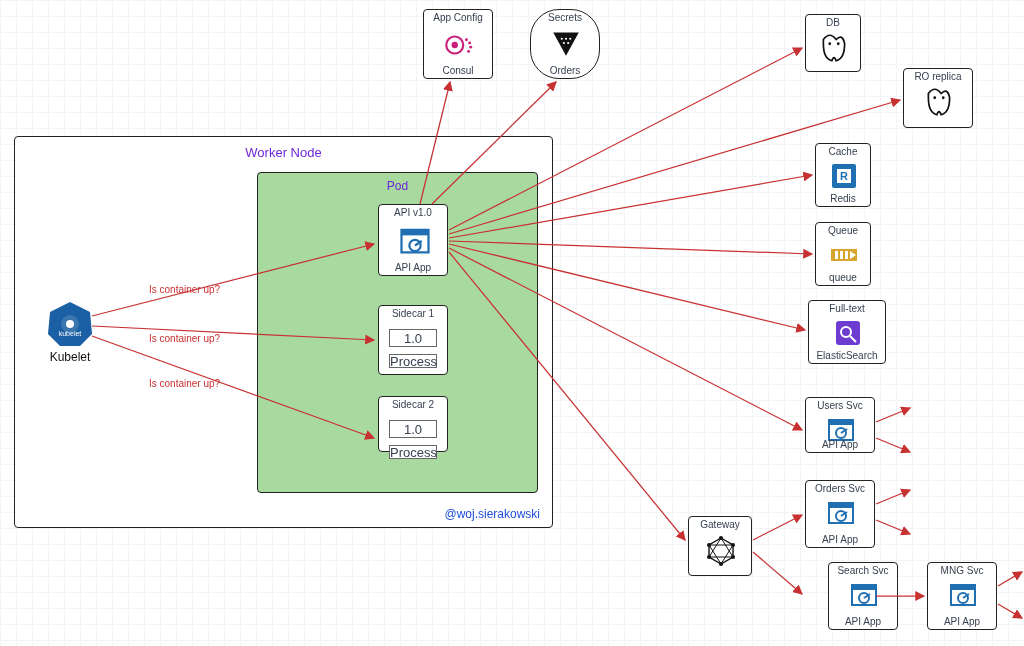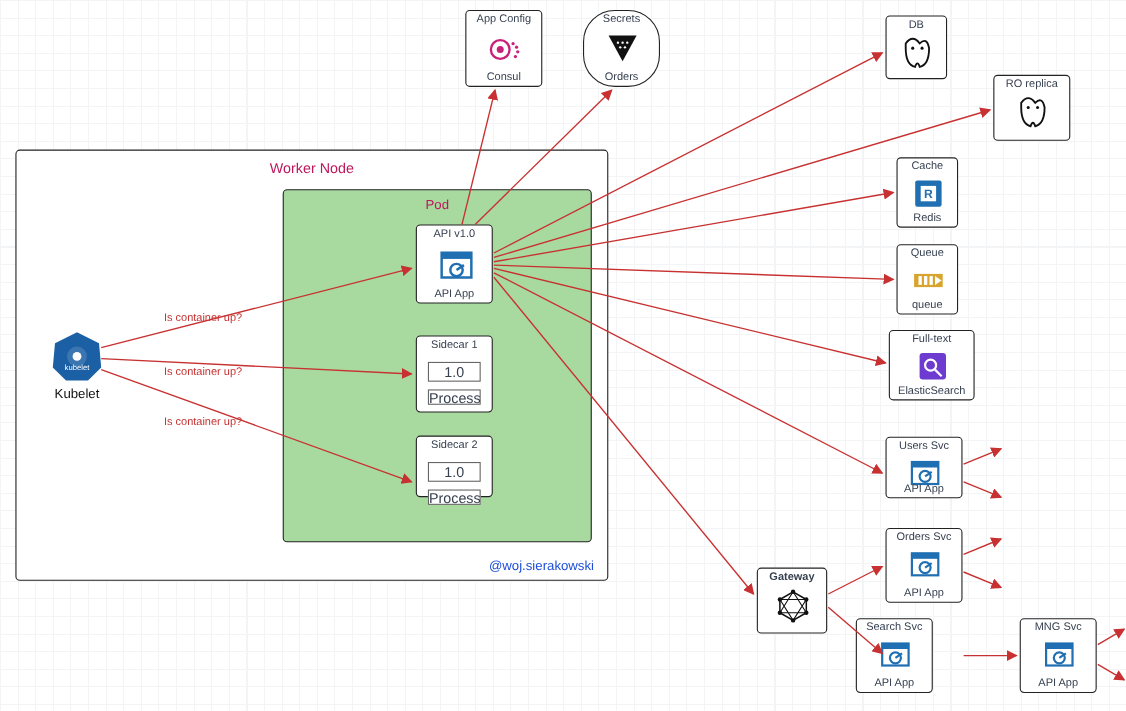--- a/index.html
+++ b/index.html
@@ -38,21 +38,21 @@
     bottom: 2px;
     left: 0;
     right: 0;
     text-align: center;
     font-size: 10px;
     color: #374151;
   }
   .freelabel {
     position: absolute;
     font-size: 12px;
-    color: #be185d;
+    color: #6d28d9;
   }
   .redlabel {
     position: absolute;
     font-size: 10px;
     color: #c83131;
   }
   .inner-box {
     position: absolute;
     border: 1px solid #666;
     background: #fff;
@@ -220,21 +220,21 @@
   <div class="label-top">Orders Svc</div>
   <svg viewBox="0 0 32 32" style="position:absolute;left:19px;top:16px;width:32px;height:32px;">
     <rect x="4" y="6" width="24" height="20" fill="none" stroke="#1f6fb2" stroke-width="2"></rect>
       <rect x="4" y="6" width="24" height="5" fill="#1f6fb2"></rect>
     <circle cx="16" cy="19" r="5" fill="none" stroke="#1f6fb2" stroke-width="2"></circle>
       <path d="M16 19 l6 -4" stroke="#1f6fb2" stroke-width="2"></path>
   </svg>
   <div class="label-bottom">API App</div>
 </div>
 
-<div class="box" style="left:778px; top:562px; width:70px; height:68px;padding-left:16px;">
+<div class="box" style="left:828px; top:562px; width:70px; height:68px;padding-left:16px;">
   <div class="label-top">Search Svc</div>
   <svg viewBox="0 0 32 32" style="position:absolute;left:19px;top:16px;width:32px;height:32px;">
     <rect x="4" y="6" width="24" height="20" fill="none" stroke="#1f6fb2" stroke-width="2"></rect>
       <rect x="4" y="6" width="24" height="5" fill="#1f6fb2"></rect>
     <circle cx="16" cy="19" r="5" fill="none" stroke="#1f6fb2" stroke-width="2"></circle>
       <path d="M16 19 l6 -4" stroke="#1f6fb2" stroke-width="2"></path>
   </svg>
   <div class="label-bottom">API App</div>
 </div>
 
@@ -242,21 +242,21 @@
   <div class="label-top">MNG Svc</div>
   <svg viewBox="0 0 32 32" style="position:absolute;left:19px;top:16px;width:32px;height:32px;">
     <rect x="4" y="6" width="24" height="20" fill="none" stroke="#1f6fb2" stroke-width="2"></rect>
       <rect x="4" y="6" width="24" height="5" fill="#1f6fb2"></rect>
     <circle cx="16" cy="19" r="5" fill="none" stroke="#1f6fb2" stroke-width="2"></circle>
       <path d="M16 19 l6 -4" stroke="#1f6fb2" stroke-width="2"></path>
   </svg>
   <div class="label-bottom">API App</div>
 </div>
 
-<div class="box" style="left:688px; top:516px; width:64px; height:60px;font-weight:bold;">
+<div class="box" style="left:688px; top:516px; width:64px; height:60px;">
   <div class="label-top">Gateway</div>
   <svg viewBox="0 0 32 32" style="position:absolute;left:16px;top:18px;width:32px;height:32px;">
     <polygon points="16,3 28,10 28,22 16,29 4,22 4,10" fill="none" stroke="#111" stroke-width="1.4"></polygon>
     <path d="M16 3 L28 22 M16 3 L4 22 M4 10 L28 10 M4 22 L28 22 M4 10 L16 29 M28 10 L16 29" stroke="#111" stroke-width="1"></path>
     <circle cx="16" cy="3" r="2" fill="#111"></circle>
       <circle cx="28" cy="10" r="2" fill="#111"></circle>
       <circle cx="28" cy="22" r="2" fill="#111"></circle>
     <circle cx="16" cy="29" r="2" fill="#111"></circle>
       <circle cx="4" cy="22" r="2" fill="#111"></circle>
       <circle cx="4" cy="10" r="2" fill="#111"></circle>

